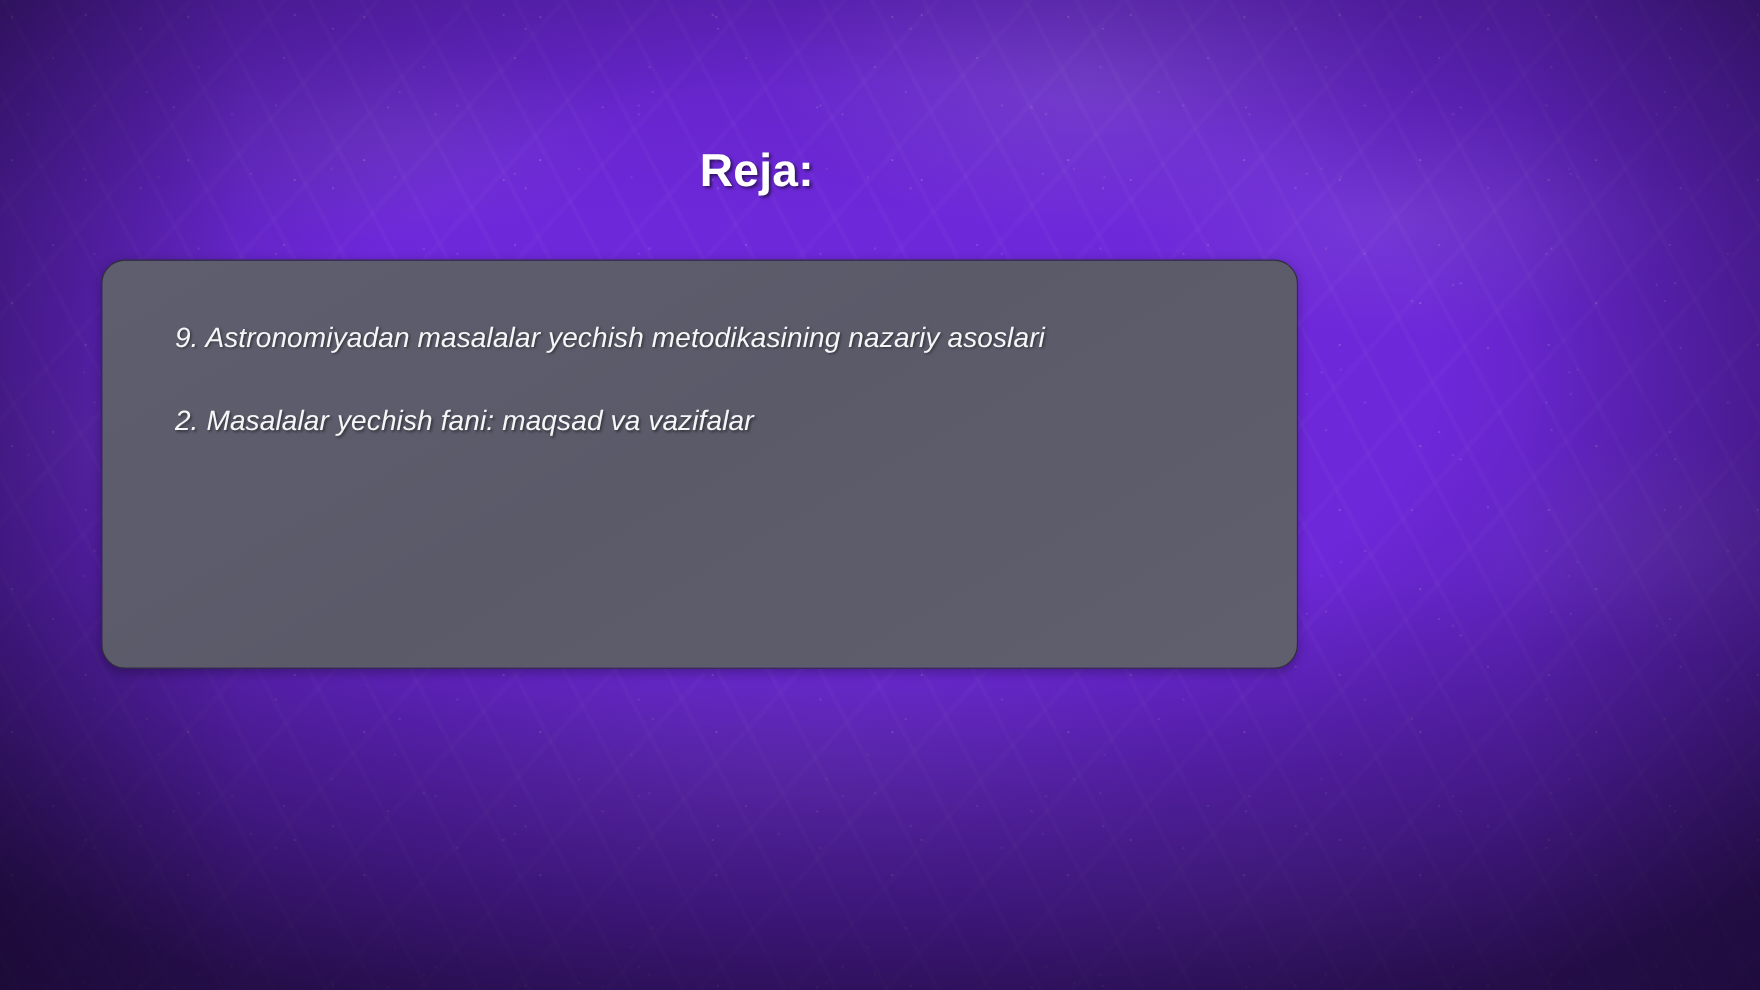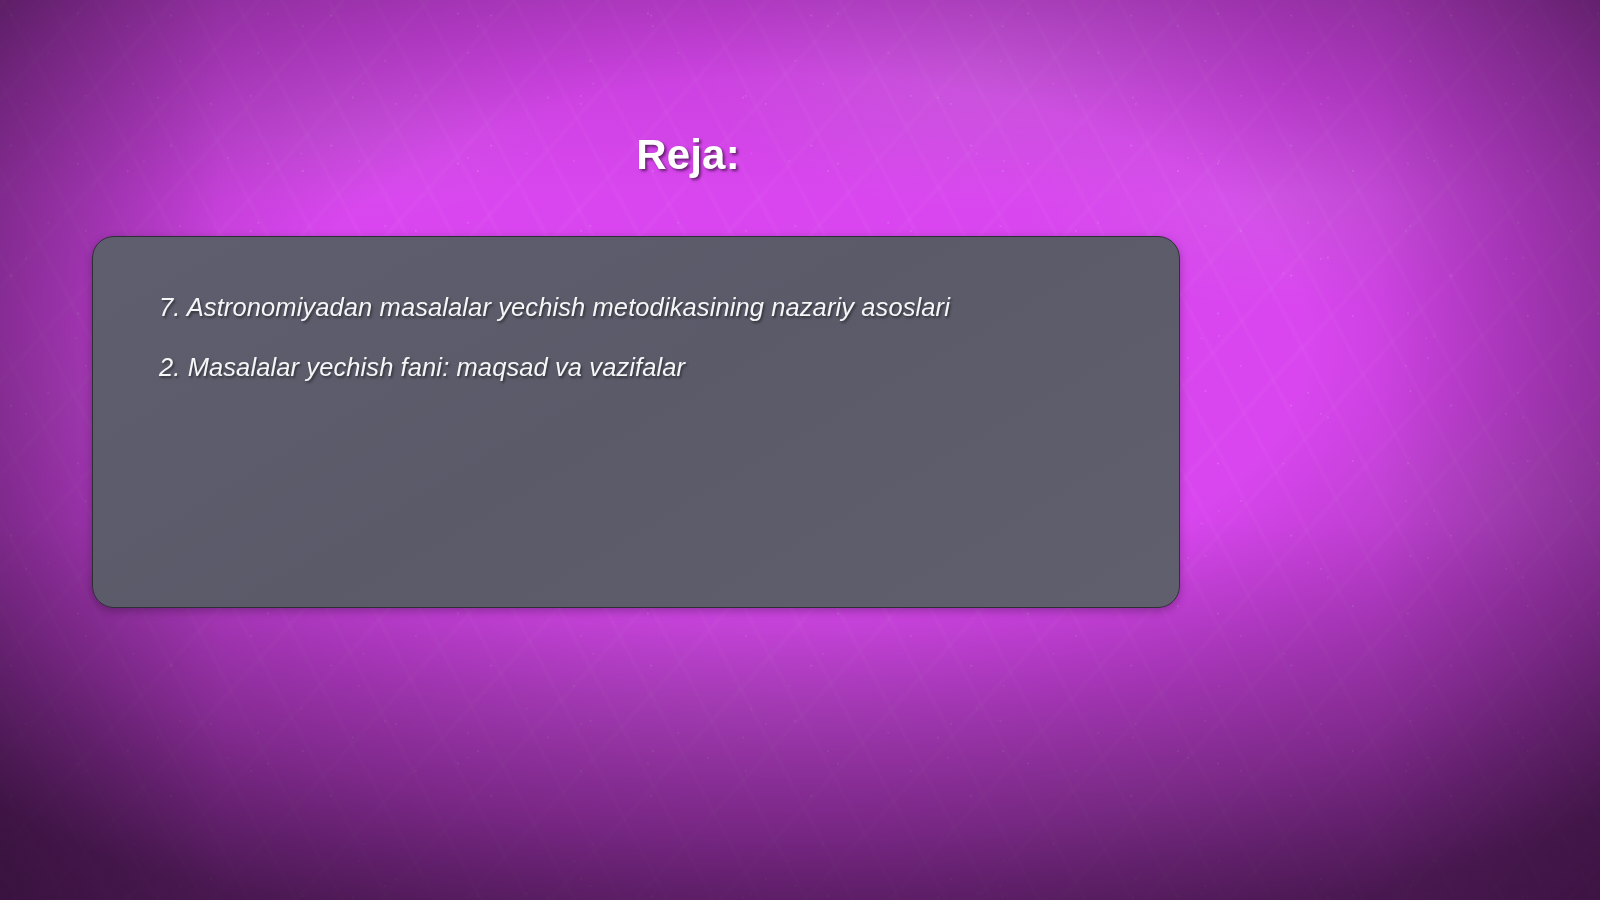--- a/index.html
+++ b/index.html
@@ -16,21 +16,21 @@
     background: #3a3a3d;
     position: relative;
   }
 
   
   #slide {
     position: absolute;
     inset: 0;
     width: 1600px;
     height: 900px;
-    background-color: #d946ef;
+    background-color: #6d28d9;
     overflow: hidden;
   }
 
   .bg-layer {
     position: absolute;
     inset: 0;
     pointer-events: none;
   }
 
   
@@ -139,35 +139,35 @@
     color: #f6f6f8;
     font-size: 25.5px;
     font-style: italic;
     font-weight: 400;
     line-height: 40px;
     letter-spacing: 0.1px;
     text-shadow: 1.5px 1.5px 2.5px rgba(0,0,0,0.45);
     max-width: 920px;
   }
 
-  .agenda-item.gap-small { margin-top: 20px; }
+  .agenda-item.gap-small { margin-top: 36px; }
   .agenda-item.gap-large { margin-top: 58px; }
 </style>
 </head>
 <body>
 
 <div id="slide">
 
   <div class="bg-layer bg-clouds"></div>
   <div class="bg-layer bg-streaks"></div>
   <div class="bg-layer bg-dust"></div>
   <div class="bg-layer bg-vignette"></div>
 
   <h1 id="slide-title">Reja:</h1>
 
   <div id="content-card">
     <ul class="agenda-list">
-      <li class="agenda-item">7. Astronomiyadan masalalar yechish metodikasining nazariy asoslari</li>
+      <li class="agenda-item">9. Astronomiyadan masalalar yechish metodikasining nazariy asoslari</li>
       <li class="agenda-item gap-small">2. Masalalar yechish fani: maqsad va vazifalar</li>
     </ul>
   </div>
 
 </div>
 
 </body></html>

